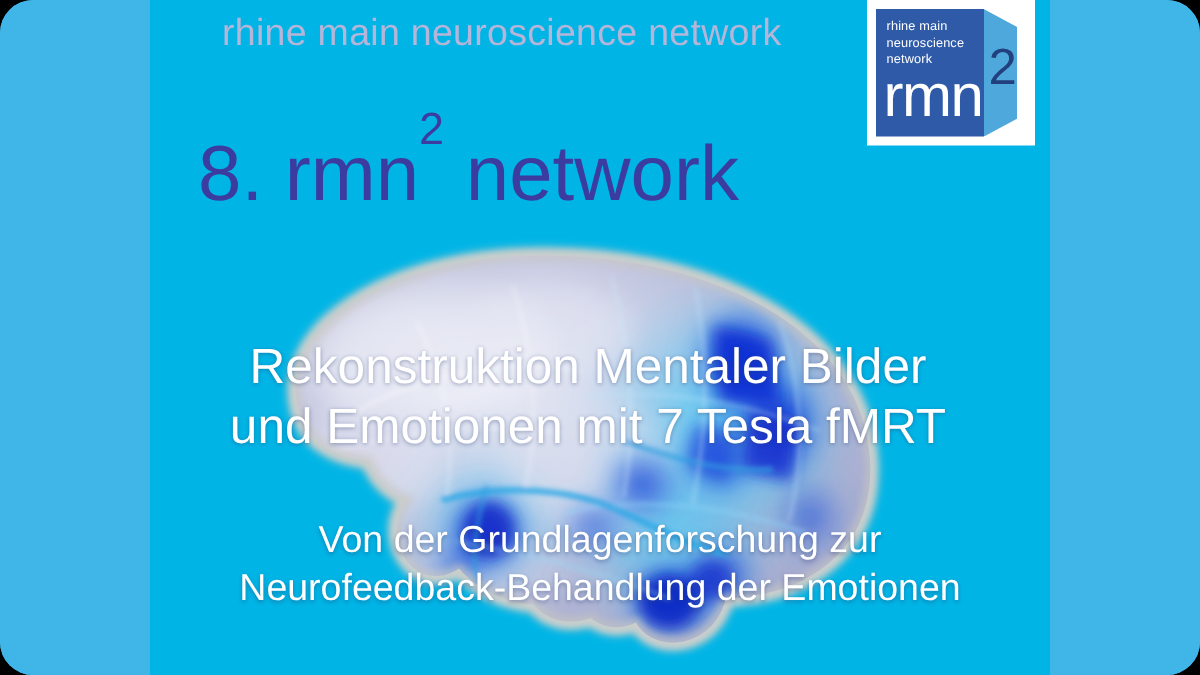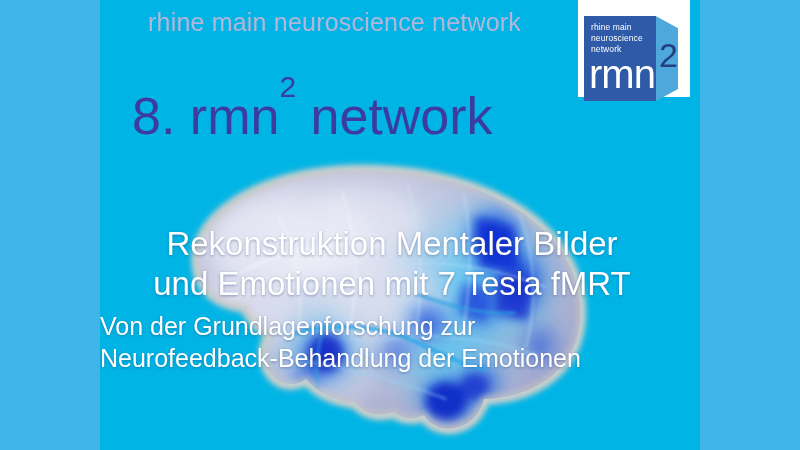--- a/index.html
+++ b/index.html
@@ -11,20 +11,21 @@
   body {
     font-family: "Liberation Sans", sans-serif;
   }
 
   #poster {
     position: relative;
     width: 800px;
     height: 450px;
     overflow: hidden;
     background: #3fb5e8;
+    border-radius: 22px;
   }
 
   
   .band {
     position: absolute;
     top: 0;
     height: 450px;
     background: #3fb5e8;
     z-index: 1;
   }
@@ -61,21 +62,21 @@
     right: 10px;
     top: 0px;
     width: 112px;
     height: 97px;
     background: #ffffff;
     z-index: 7;
   }
   .logo-inner {
     position: absolute;
     left: 6px;
-    top: 16px;
+    top: 6px;
     width: 100px;
     height: 85px;
   }
   
   .logo-block {
     position: absolute;
     left: 0;
     top: 0;
     width: 72px;
     height: 85px;
@@ -166,22 +167,22 @@
     font-size: 33px;
     line-height: 40px;
     white-space: nowrap;
     text-shadow: 0 1px 3px rgba(40,60,110,0.45);
     z-index: 8;
   }
   .subheadline {
     position: absolute;
     left: 0;
     right: 0;
-    top: 310px;
-    text-align: left;
+    top: 344px;
+    text-align: center;
     color: #ffffff;
     font-size: 25px;
     line-height: 32px;
     white-space: nowrap;
     text-shadow: 0 1px 3px rgba(40,60,110,0.45);
     z-index: 8;
   }
 </style>
 </head>
 <body>

